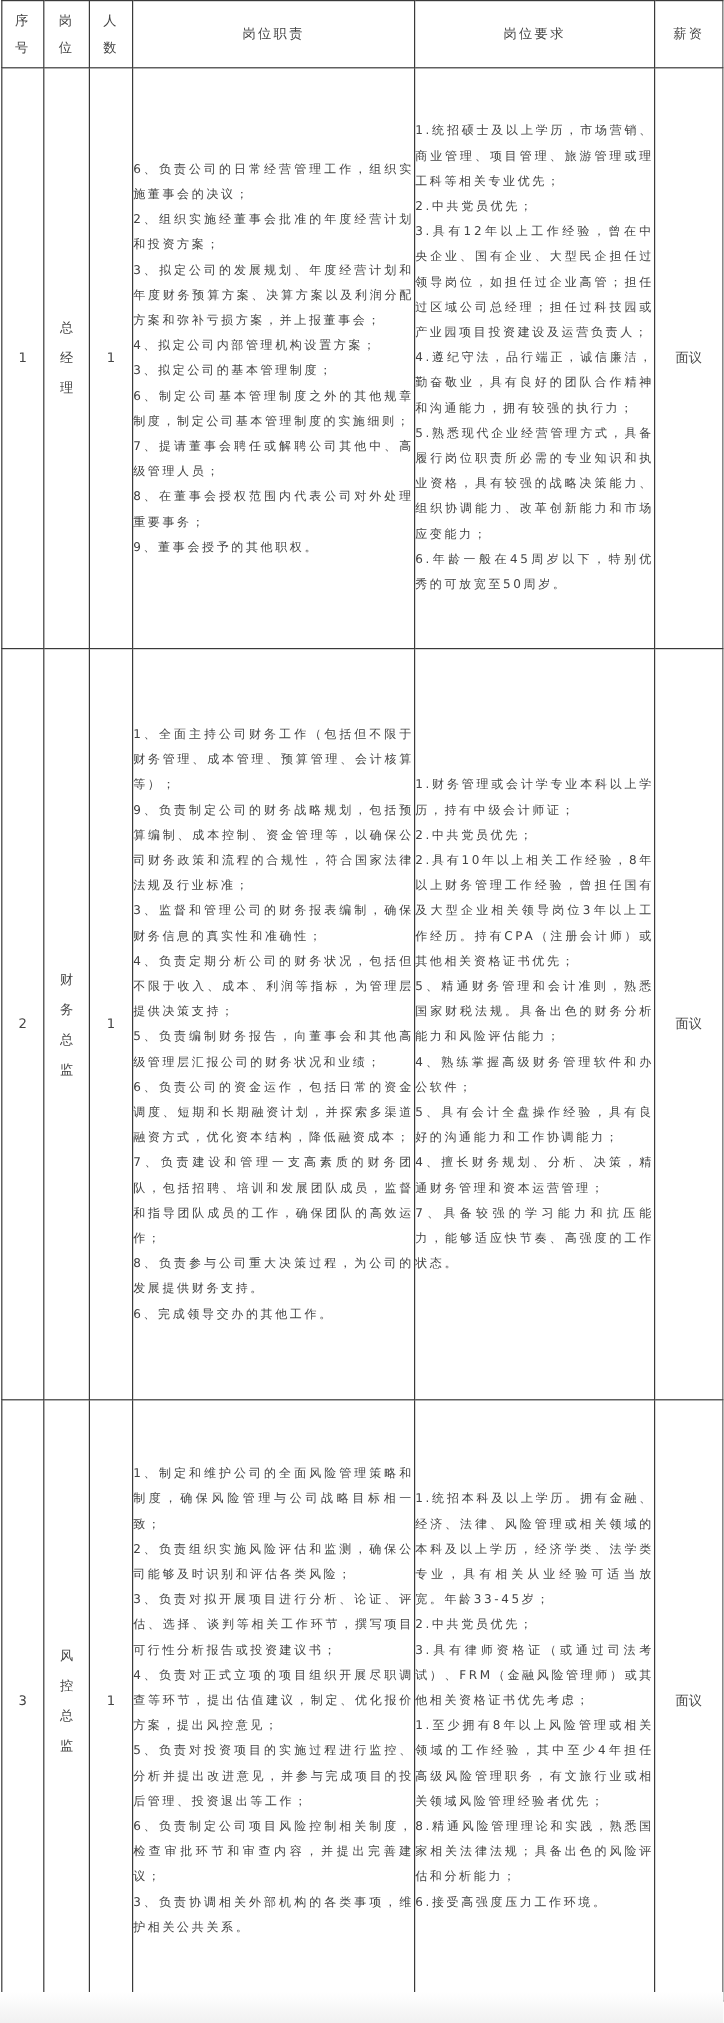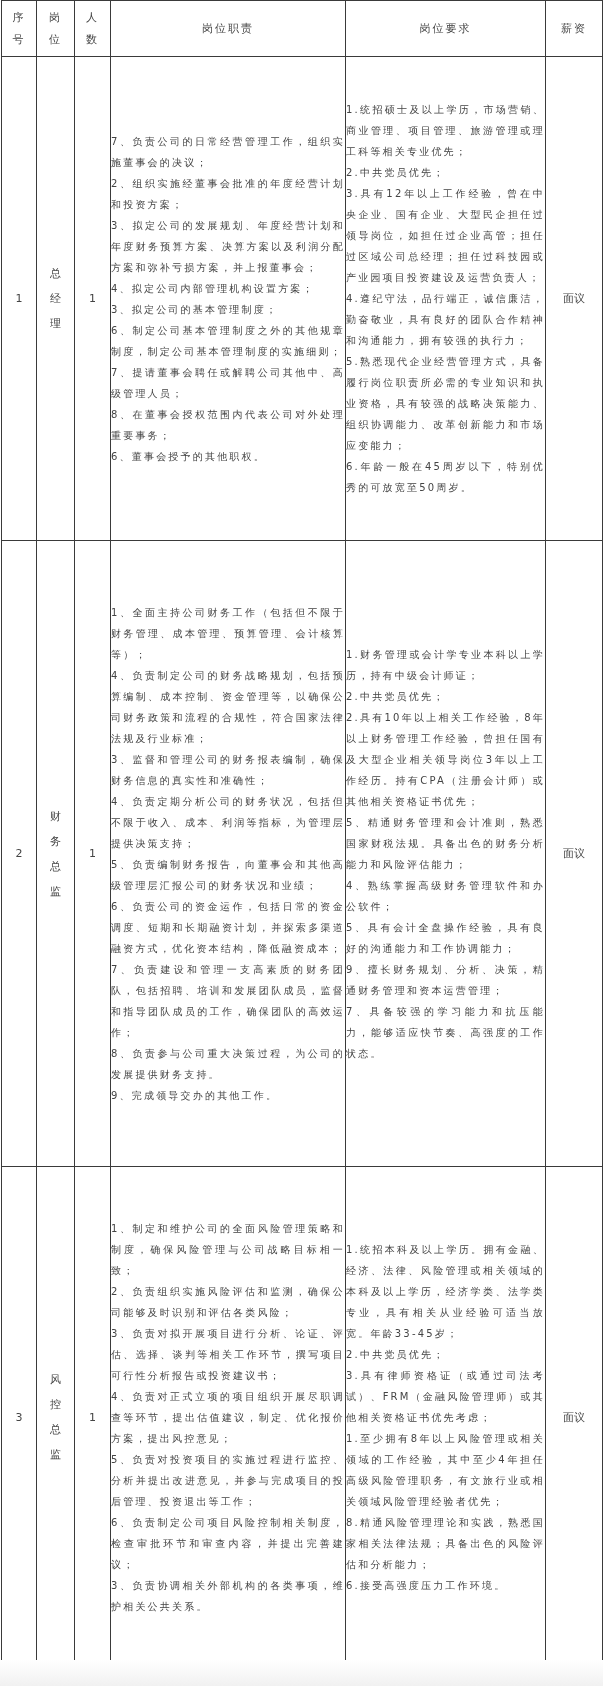--- a/index.html
+++ b/index.html
@@ -60,29 +60,29 @@
 
     <tr class="row1">
       <td class="center">1</td>
       <td class="vert">
         <span>总</span>
         <span>经</span>
         <span>理</span>
       </td>
       <td class="center">1</td>
       <td class="text">
-        <span class="item">7、负责公司的日常经营管理工作，组织实施董事会的决议；</span>
+        <span class="item">6、负责公司的日常经营管理工作，组织实施董事会的决议；</span>
         <span class="item">2、组织实施经董事会批准的年度经营计划和投资方案；</span>
         <span class="item">3、拟定公司的发展规划、年度经营计划和年度财务预算方案、决算方案以及利润分配方案和弥补亏损方案，并上报董事会；</span>
         <span class="item">4、拟定公司内部管理机构设置方案；</span>
         <span class="item">3、拟定公司的基本管理制度；</span>
         <span class="item">6、制定公司基本管理制度之外的其他规章制度，制定公司基本管理制度的实施细则；</span>
         <span class="item">7、提请董事会聘任或解聘公司其他中、高级管理人员；</span>
         <span class="item">8、在董事会授权范围内代表公司对外处理重要事务；</span>
-        <span class="item">6、董事会授予的其他职权。</span>
+        <span class="item">9、董事会授予的其他职权。</span>
       </td>
       <td class="text req">
         <span class="item">1.统招硕士及以上学历，市场营销、商业管理、项目管理、旅游管理或理工科等相关专业优先；</span>
         <span class="item">2.中共党员优先；</span>
         <span class="item">3.具有12年以上工作经验，曾在中央企业、国有企业、大型民企担任过领导岗位，如担任过企业高管；担任过区域公司总经理；担任过科技园或产业园项目投资建设及运营负责人；</span>
         <span class="item">4.遵纪守法，品行端正，诚信廉洁，勤奋敬业，具有良好的团队合作精神和沟通能力，拥有较强的执行力；</span>
         <span class="item">5.熟悉现代企业经营管理方式，具备履行岗位职责所必需的专业知识和执业资格，具有较强的战略决策能力、组织协调能力、改革创新能力和市场应变能力；</span>
         <span class="item">6.年龄一般在45周岁以下，特别优秀的可放宽至50周岁。</span>
       </td>
       <td class="center">面议</td>
@@ -92,37 +92,37 @@
       <td class="center">2</td>
       <td class="vert">
         <span>财</span>
         <span>务</span>
         <span>总</span>
         <span>监</span>
       </td>
       <td class="center">1</td>
       <td class="text">
         <span class="item">1、全面主持公司财务工作（包括但不限于财务管理、成本管理、预算管理、会计核算等）；</span>
-        <span class="item">4、负责制定公司的财务战略规划，包括预算编制、成本控制、资金管理等，以确保公司财务政策和流程的合规性，符合国家法律法规及行业标准；</span>
+        <span class="item">9、负责制定公司的财务战略规划，包括预算编制、成本控制、资金管理等，以确保公司财务政策和流程的合规性，符合国家法律法规及行业标准；</span>
         <span class="item">3、监督和管理公司的财务报表编制，确保财务信息的真实性和准确性；</span>
         <span class="item">4、负责定期分析公司的财务状况，包括但不限于收入、成本、利润等指标，为管理层提供决策支持；</span>
         <span class="item">5、负责编制财务报告，向董事会和其他高级管理层汇报公司的财务状况和业绩；</span>
         <span class="item">6、负责公司的资金运作，包括日常的资金调度、短期和长期融资计划，并探索多渠道融资方式，优化资本结构，降低融资成本；</span>
         <span class="item">7、负责建设和管理一支高素质的财务团队，包括招聘、培训和发展团队成员，监督和指导团队成员的工作，确保团队的高效运作；</span>
         <span class="item">8、负责参与公司重大决策过程，为公司的发展提供财务支持。</span>
-        <span class="item">9、完成领导交办的其他工作。</span>
+        <span class="item">6、完成领导交办的其他工作。</span>
       </td>
       <td class="text req">
         <span class="item">1.财务管理或会计学专业本科以上学历，持有中级会计师证；</span>
         <span class="item">2.中共党员优先；</span>
         <span class="item">2.具有10年以上相关工作经验，8年以上财务管理工作经验，曾担任国有及大型企业相关领导岗位3年以上工作经历。持有CPA（注册会计师）或其他相关资格证书优先；</span>
         <span class="item">5、精通财务管理和会计准则，熟悉国家财税法规。具备出色的财务分析能力和风险评估能力；</span>
         <span class="item">4、熟练掌握高级财务管理软件和办公软件；</span>
         <span class="item">5、具有会计全盘操作经验，具有良好的沟通能力和工作协调能力；</span>
-        <span class="item">9、擅长财务规划、分析、决策，精通财务管理和资本运营管理；</span>
+        <span class="item">4、擅长财务规划、分析、决策，精通财务管理和资本运营管理；</span>
         <span class="item">7、具备较强的学习能力和抗压能力，能够适应快节奏、高强度的工作状态。</span>
       </td>
       <td class="center">面议</td>
     </tr>
 
     <tr class="row3">
       <td class="center">3</td>
       <td class="vert">
         <span>风</span>
         <span>控</span>

